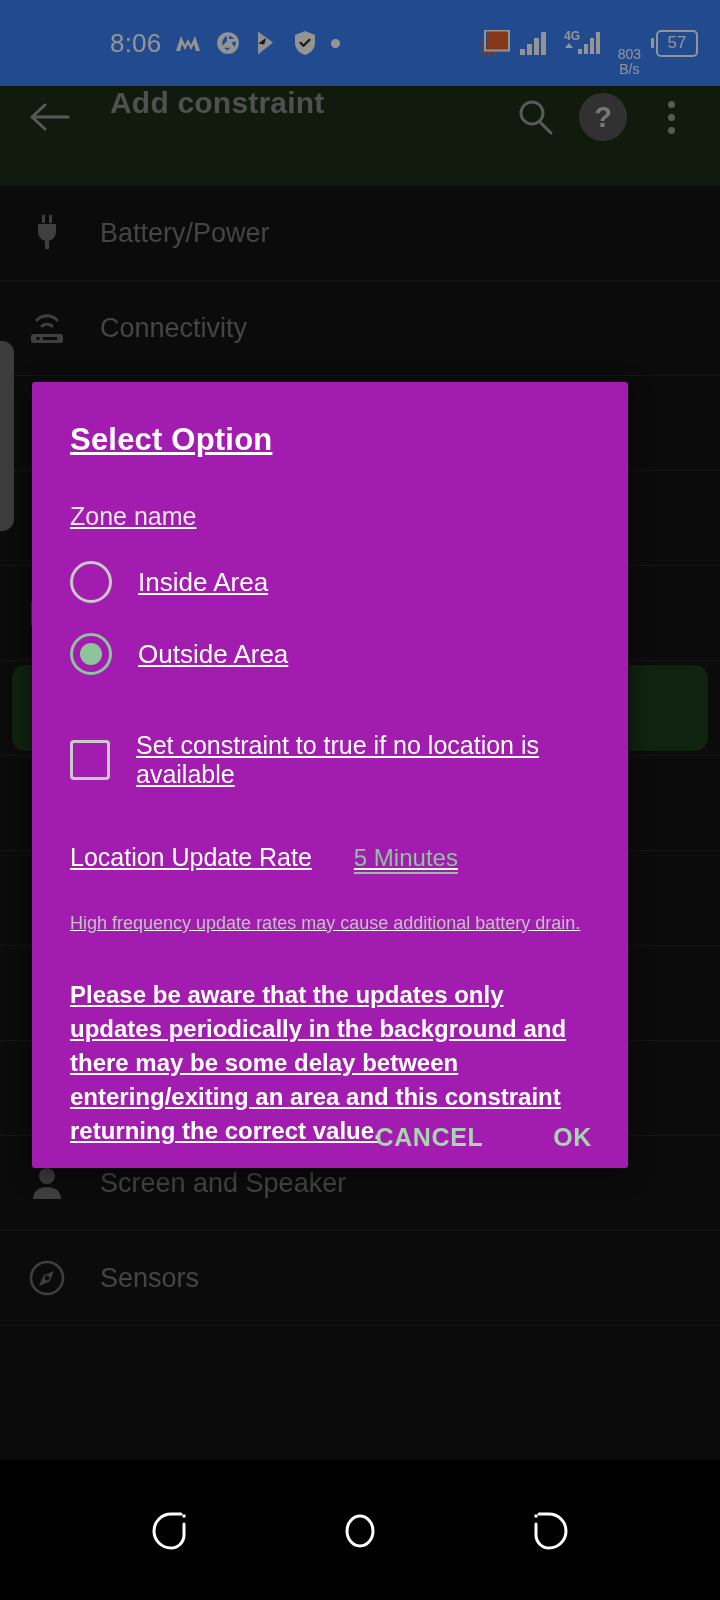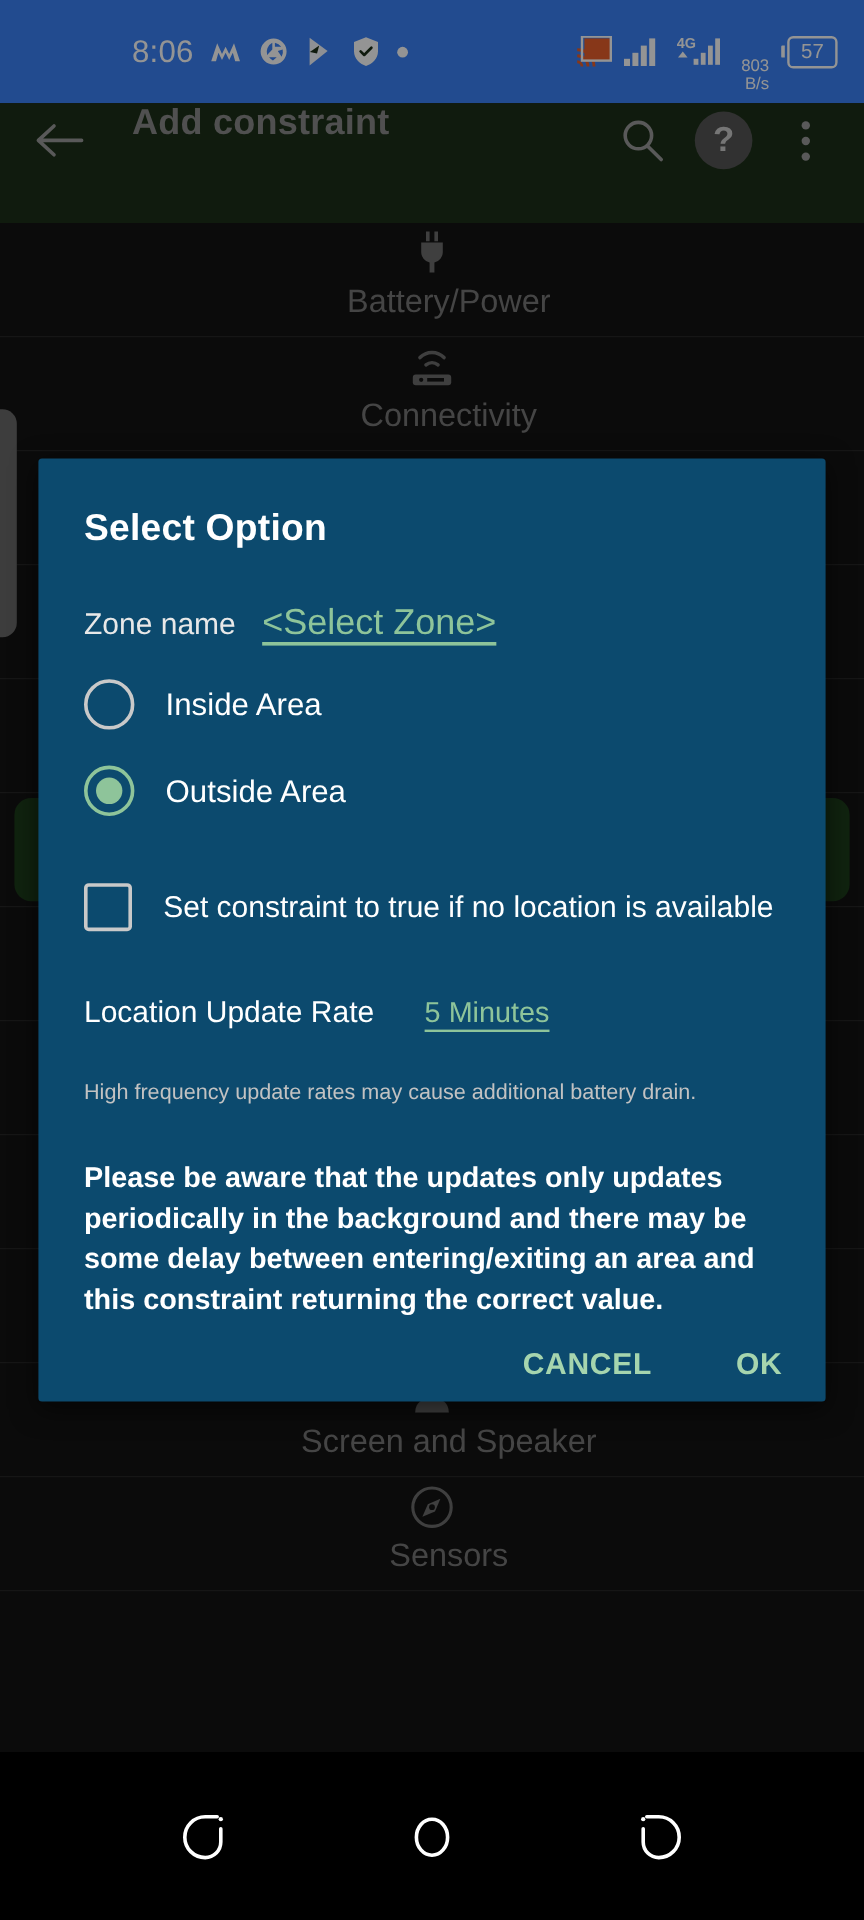--- a/index.html
+++ b/index.html
@@ -23,21 +23,21 @@
     background: #3b82f6;
     display: flex; align-items: center;
     padding: 0 22px 0 110px;
     color: #ffffff;
   }
   .sb-left { display: flex; align-items: center; gap: 14px; flex: 1; }
   .sb-right { display: flex; align-items: center; gap: 10px; }
   .sb-time { font-size: 26px; font-weight: 400; letter-spacing: .2px; }
   .sb-ico { display: inline-flex; align-items: center; justify-content: center; }
   .dot-ico { width: 9px; height: 9px; border-radius: 50%; background: #fff; display:inline-block; }
-  .net-rate { font-size: 14px; line-height: 15px; text-align: right; margin-top: 38px; }
+  .net-rate { font-size: 14px; line-height: 15px; text-align: center; margin-top: 38px; }
   .battery {
     display: flex; align-items: center; gap: 2px;
   }
   .battery .cap { width: 3px; height: 10px; background: #fff; border-radius: 1px 0 0 1px;}
   .battery .body {
     border: 2px solid #fff; border-radius: 5px;
     font-size: 17px; padding: 0 4px; height: 27px;
     display: flex; align-items: center; justify-content: center;
     min-width: 42px;
   }
@@ -73,22 +73,22 @@
 
   
   .list {
     position: absolute; top: 186px; left: 0;
     width: 720px; height: 1274px;
     background: #141414;
   }
   .row {
     position: relative;
     height: 95px; display: flex; align-items: center;
+    padding-left: 22px;
     border-bottom: 1px solid #262626;
-    flex-direction: column;
   }
   .row .r-ico {
     width: 50px; height: 50px; display: flex; align-items: center; justify-content: center;
     color: #6d6d6d; flex: 0 0 50px;
   }
   .row .r-label {
     margin-left: 28px; font-size: 27px; color: #777777;
   }
   .row.highlight::before {
     content: ""; position: absolute; left: 12px; right: 12px; top: 4px; bottom: 4px;
@@ -103,26 +103,27 @@
     background: #6a6a6a; border-radius: 0 12px 12px 0;
   }
 
   
   .scrim {
     position: absolute; top: 0; left: 0; width: 720px; height: 1460px;
     background: rgba(0,0,0,0.42);
   }
   .dialog {
     position: absolute; left: 32px; top: 382px;
-    width: 656px; height: 786px;
-    background: #0c4a6e;
+    width: 596px; height: 786px;
+    background: #a21caf;
     border-radius: 3px;
     box-shadow: 0 6px 22px rgba(0,0,0,.55);
     padding: 40px 38px 0 38px;
     color: #ffffff;
+    text-decoration: underline;
   }
   .dlg-title { font-size: 31px; font-weight: 700; letter-spacing: .2px; }
 
   .zone-row { display: flex; align-items: baseline; margin-top: 44px; }
   .zone-label { font-size: 25px; color: #e8e8e8; }
   .zone-link {
     margin-left: 22px; font-size: 30px; color: #8ec49a;
     text-decoration: underline; text-underline-offset: 7px;
   }
 
@@ -395,21 +396,20 @@
     <div class="scrollhandle"></div>
   </div>
 
   <div class="scrim"></div>
 
   <div class="dialog">
     <div class="dlg-title">Select Option</div>
 
     <div class="zone-row">
       <span class="zone-label">Zone name</span>
-      <span class="zone-link">&lt;Select Zone&gt;</span>
     </div>
 
     <div class="radio-row">
       <span class="radio"></span>
       <span class="radio-label">Inside Area</span>
     </div>
 
     <div class="radio-row">
       <span class="radio checked"></span>
       <span class="radio-label">Outside Area</span>

